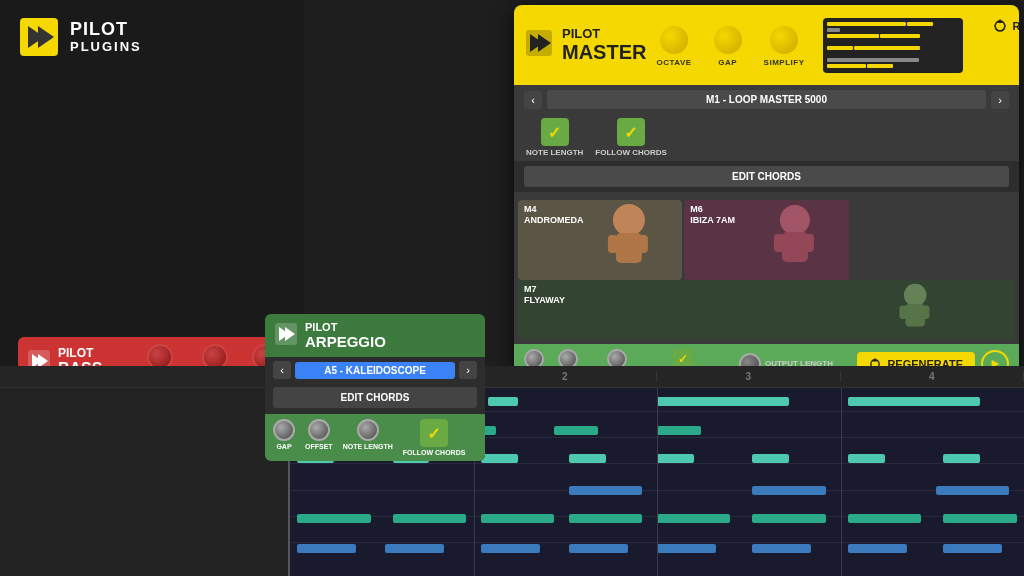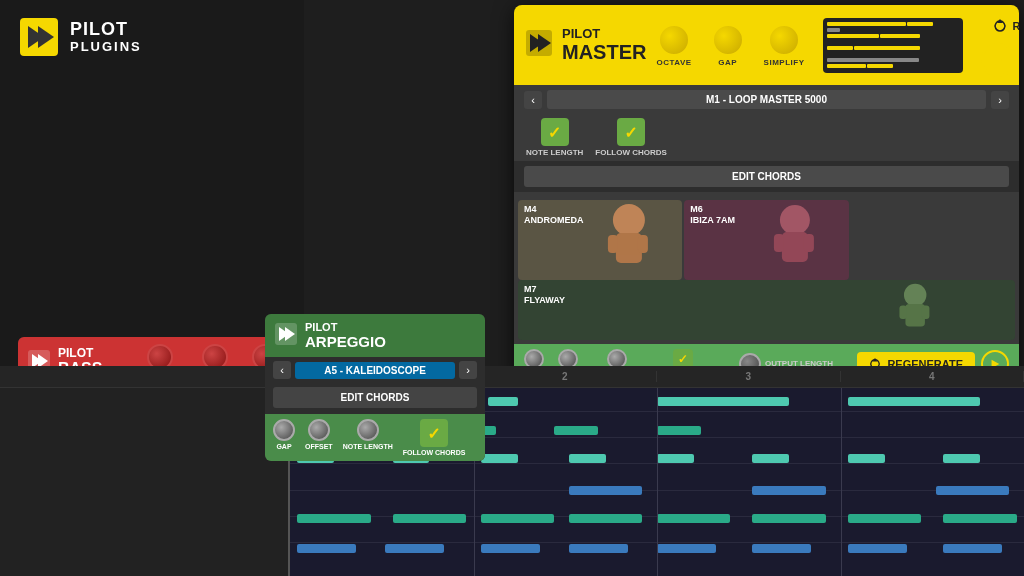--- a/index.html
+++ b/index.html
@@ -95,21 +95,21 @@
     }
     .nav-arrow {
       width: 18px; height: 18px;
       background: #444;
       border-radius: 3px;
       display: flex; align-items: center; justify-content: center;
       color: #fff; font-size: 11px; cursor: pointer;
     }
     .nav-label {
       flex: 1;
-      background: #0369a1;
+      background: #3b82f6;
       border-radius: 3px;
       padding: 3px 8px;
       color: #fff;
       font-size: 10px;
       font-weight: 700;
       text-align: center;
     }
     .edit-chords-btn {
       margin: 4px 8px 6px 8px;
       background: #444;

